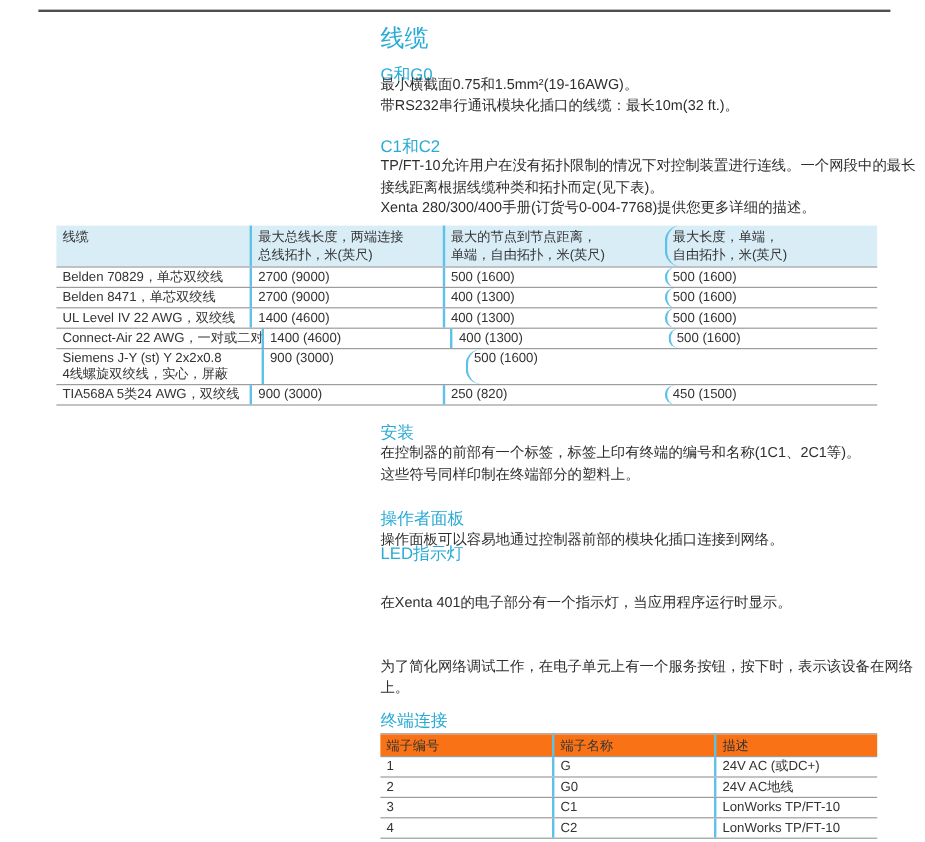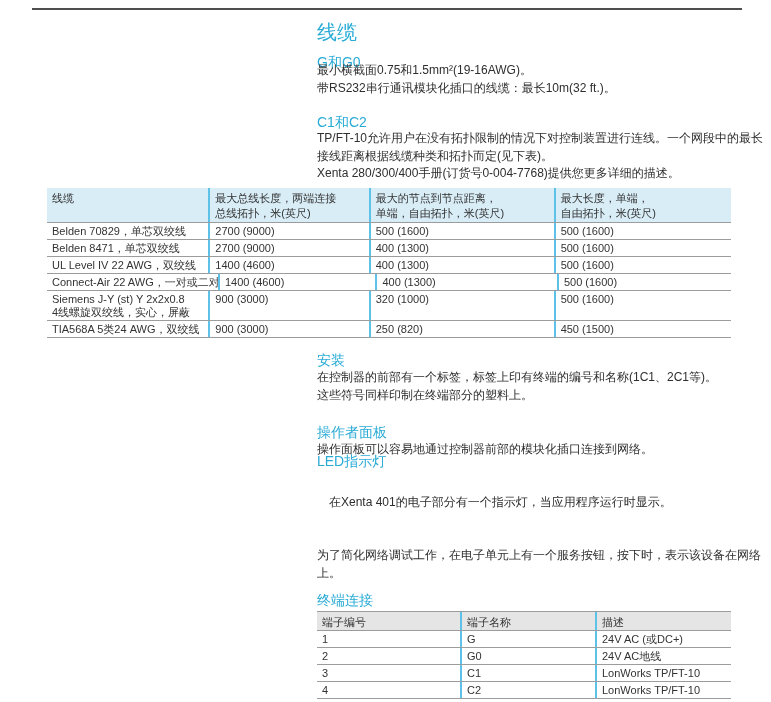--- a/index.html
+++ b/index.html
@@ -35,30 +35,30 @@
   .t1 {
     position:absolute; left:47px; top:188px; width:684px;
     border-bottom:1px solid #9c9c9c;
     font-size:11px; color:#333333;
   }
   .t1 .hrow { display:flex; background:#d9edf7; height:34px; box-sizing:border-box; }
   .t1 .hcell { line-height:15px; padding:3px 4px 0 5px; box-sizing:border-box; }
   .t1 .row  { display:flex; border-top:1px solid #9c9c9c; height:17px; box-sizing:border-box; }
   .t1 .row.tall { height:30px; }
   .t1 .cell { padding:2px 4px 0 5px; box-sizing:border-box; line-height:13px; white-space:nowrap; }
-  .w0 { width:171px; } .w1 { width:170px; } .w2 { width:196px; } .w3 { width:188px; }
+  .w0 { width:171px; } .w1 { width:170px; } .w2 { width:196px; } .w3 { width:188px;border-radius:13px; }
   .vd { border-left:2px solid #5ec2e8; }
 
   
   .t2 {
     position:absolute; left:317px; top:611px; width:414px;
     border-top:1px solid #9c9c9c; border-bottom:1px solid #9c9c9c;
     font-size:11px; color:#333333;
   }
-  .t2 .hrow { display:flex; background:#e5e5e5; height:18px; box-sizing:border-box; }
+  .t2 .hrow { display:flex; background:#f97316; height:18px; box-sizing:border-box; }
   .t2 .hcell { line-height:14px; padding:3px 4px 0 5px; box-sizing:border-box; }
   .t2 .row  { display:flex; border-top:1px solid #9c9c9c; height:17px; box-sizing:border-box; }
   .t2 .cell { padding:2px 4px 0 5px; box-sizing:border-box; line-height:13px; white-space:nowrap; }
   .u0 { width:143px; } .u1 { width:135px; } .u2 { width:136px; }
 </style>
 </head>
 <body>
 
 <div class="page">
 
@@ -121,21 +121,20 @@
       <div class="cell w1 vd">1400 (4600)</div>
       <div class="cell w2 vd">400 (1300)</div>
       <div class="cell w3 vd">500 (1600)</div>
     </div>
     <div class="row tall">
       <div class="cell w0">
         <div>Siemens J-Y (st) Y 2x2x0.8</div>
         <div>4线螺旋双绞线，实心，屏蔽</div>
       </div>
       <div class="cell w1 vd">900 (3000)</div>
-      <div class="cell w2 vd">320 (1000)</div>
       <div class="cell w3 vd">500 (1600)</div>
     </div>
     <div class="row">
       <div class="cell w0">TIA568A 5类24 AWG，双绞线</div>
       <div class="cell w1 vd">900 (3000)</div>
       <div class="cell w2 vd">250 (820)</div>
       <div class="cell w3 vd">450 (1500)</div>
     </div>
   </div>
 
@@ -144,21 +143,21 @@
     <div>在控制器的前部有一个标签，标签上印有终端的编号和名称(1C1、2C1等)。</div>
     <div>这些符号同样印制在终端部分的塑料上。</div>
   </div>
 
   <div class="h-sub" style="top:424px;">操作者面板</div>
   <div class="para" style="top:441px;">
     <div>操作面板可以容易地通过控制器前部的模块化插口连接到网络。</div>
   </div>
 
   <div class="h-sub" style="top:453px;">LED指示灯</div>
-  <div class="para" style="top:494px;margin-left:12px;">
+  <div class="para" style="top:494px;">
     <div>在Xenta 401的电子部分有一个指示灯，当应用程序运行时显示。</div>
   </div>
 
   <div class="para" style="top:547px;">
     <div>为了简化网络调试工作，在电子单元上有一个服务按钮，按下时，表示该设备在网络</div>
     <div>上。</div>
   </div>
 
   <div class="h-sub" style="top:592px;">终端连接</div>
 

